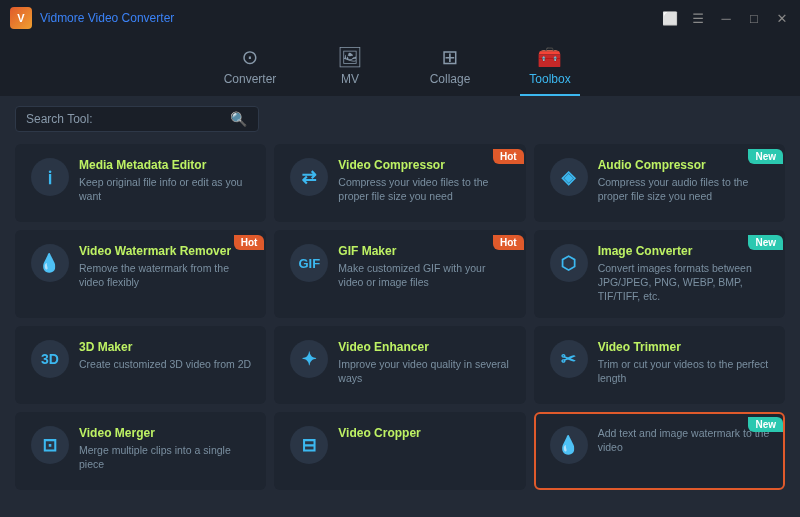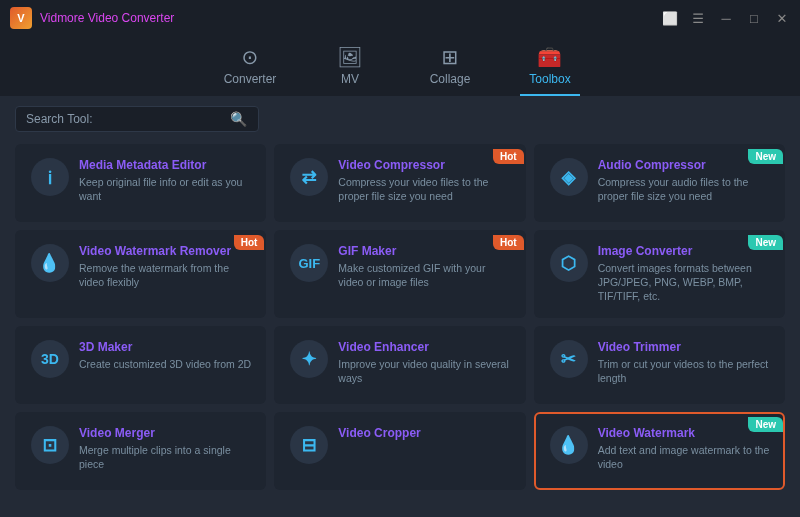--- a/index.html
+++ b/index.html
@@ -30,21 +30,21 @@
     .app-logo {
       width: 22px;
       height: 22px;
       background: linear-gradient(135deg, #e05a2b, #f0a030);
       border-radius: 4px;
       display: flex; align-items: center; justify-content: center;
       font-size: 11px; color: #fff; font-weight: bold;
     }
     .title-bar-title {
       font-size: 12px;
-      color: #d946ef;
+      color: #3b82f6;
     }
     .title-bar-controls {
       display: flex;
       gap: 12px;
     }
     .title-bar-btn {
       width: 16px; height: 16px;
       display: flex; align-items: center; justify-content: center;
       color: #888; font-size: 13px; cursor: pointer;
     }
@@ -151,21 +151,21 @@
       flex-shrink: 0;
       font-size: 18px;
       color: #3cb8f0;
     }
     .tool-info {
       flex: 1;
     }
     .tool-name {
       font-size: 12px;
       font-weight: 600;
-      color: #8b5cf6;
+      color: #bef264;
       margin-bottom: 3px;
     }
     .tool-desc {
       font-size: 10.5px;
       color: #7a8fa0;
       line-height: 1.35;
     }
     .badge {
       position: absolute;
       top: 3px;
@@ -307,18 +307,17 @@
       <div class="tool-card">
         <div class="tool-icon-circle" style="font-size: 18px; font-weight: bold;">⊟</div>
         <div class="tool-info">
           <div class="tool-name">Video Cropper</div>
         </div>
       </div>
       <div class="tool-card highlighted">
         <div class="badge badge-new">New</div>
         <div class="tool-icon-circle" style="font-size: 18px; font-weight: bold;">💧</div>
         <div class="tool-info">
-          <div class="tool-name">Video Watermark</div>
           <div class="tool-desc">Add text and image watermark to the video</div>
         </div>
       </div>
     </div>
 </div>
 
 </body></html>

